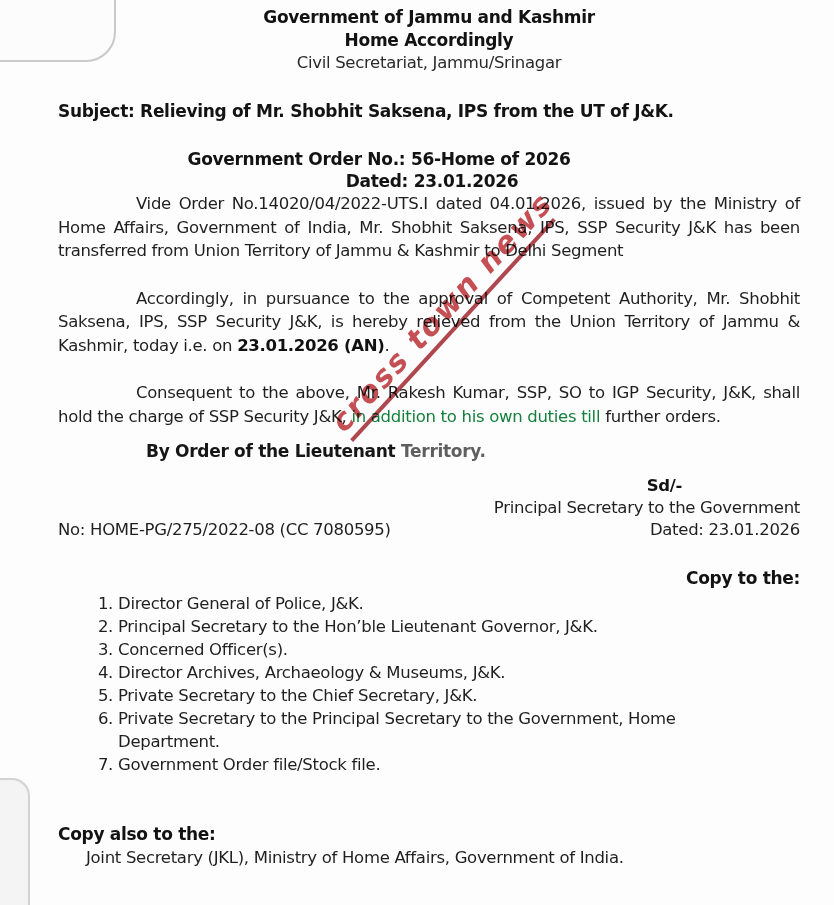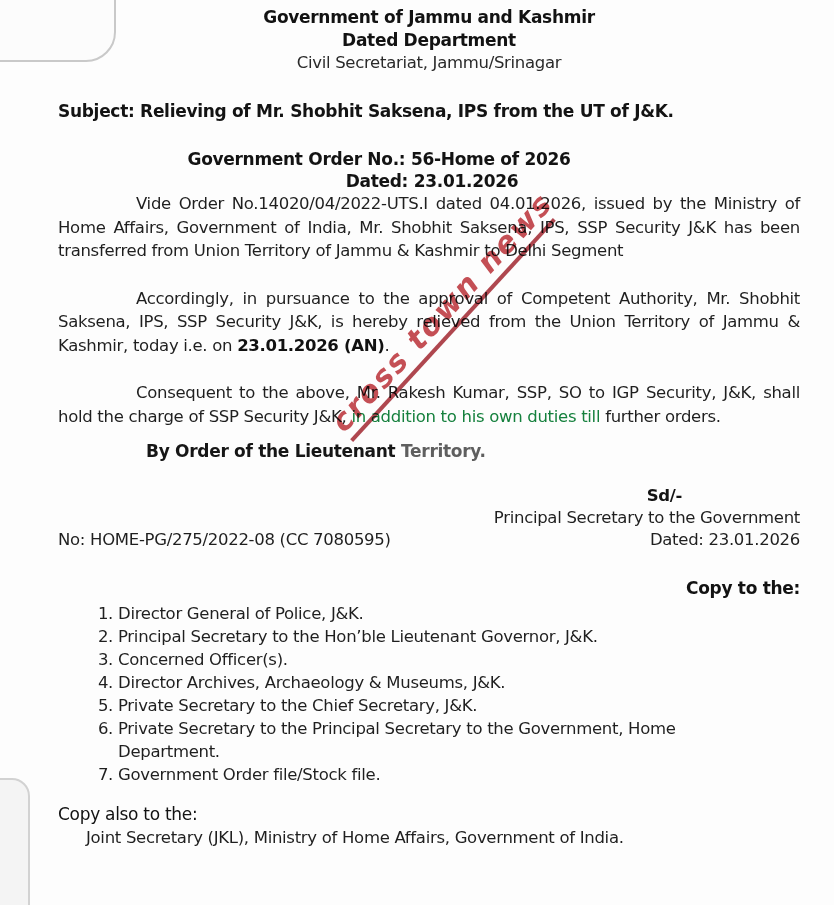--- a/index.html
+++ b/index.html
@@ -30,29 +30,29 @@
     line-height:23.5px;
   }
   p.p1 { }
   p.p2 { margin-top:24px; }
   p.p3 { margin-top:24px; }
   .b { font-weight:bold; color:#111; }
   .faded { color:#15803d; }
   .byorder { margin:13px 0 0 88px; font-weight:bold; font-size:17px; color:#161616; }
   .byorder .gov { color:#5f5f5f; }
   
-  .sig { margin-top:24px; text-align:right; line-height:21.5px; }
+  .sig { margin-top:14px; text-align:right; line-height:21.5px; }
   .sig .sd { font-weight:bold; padding-right:118px; color:#131313; }
   .sig .nm { font-weight:bold; color:#131313; }
   .refrow { display:flex; justify-content:space-between; line-height:22px; margin-top:1px; }
   
   .copyhead { margin-top:27px; font-weight:bold; font-size:17px; color:#121212;text-align:right; }
   ol.copylist { margin:4px 0 0 0; padding-left:60px; width:660px; }
   ol.copylist li { line-height:23px; }
-  .copyalso { margin-top:18px; font-weight:normal; font-size:17px; color:#121212; }
+  .copyalso { margin-top:48px; font-weight:bold; font-size:17px; color:#121212; }
   .alsoline { margin:3px 0 0 28px; line-height:22px; }
   
   .watermark {
     position:absolute; left:303px; top:328px; width:300px; height:0;
     border-top:4px solid rgba(160,30,40,0.82);
     transform:rotate(-47.5deg);
     mix-blend-mode:multiply;
     pointer-events:none;
   }
   .wm-text {
@@ -78,21 +78,21 @@
 
 <div class="page">
 
   <div class="corner-tl"></div>
   <div class="corner-bl"></div>
 
   <div class="doc">
 
     <div class="hdr">
       <div class="l1">Government of Jammu and Kashmir</div>
-      <div class="l2">Dated Department</div>
+      <div class="l2">Home Accordingly</div>
       <div class="l3">Civil Secretariat, Jammu/Srinagar</div>
     </div>
 
     <div class="subject">Subject: Relieving of Mr. Shobhit Saksena, IPS  from the UT of J&amp;K.</div>
 
     <div class="orderblk">
       <div class="ol1">Government Order No.: 56-Home of 2026</div>
       <div class="ol2">Dated: 23.01.2026</div>
     </div>
 

